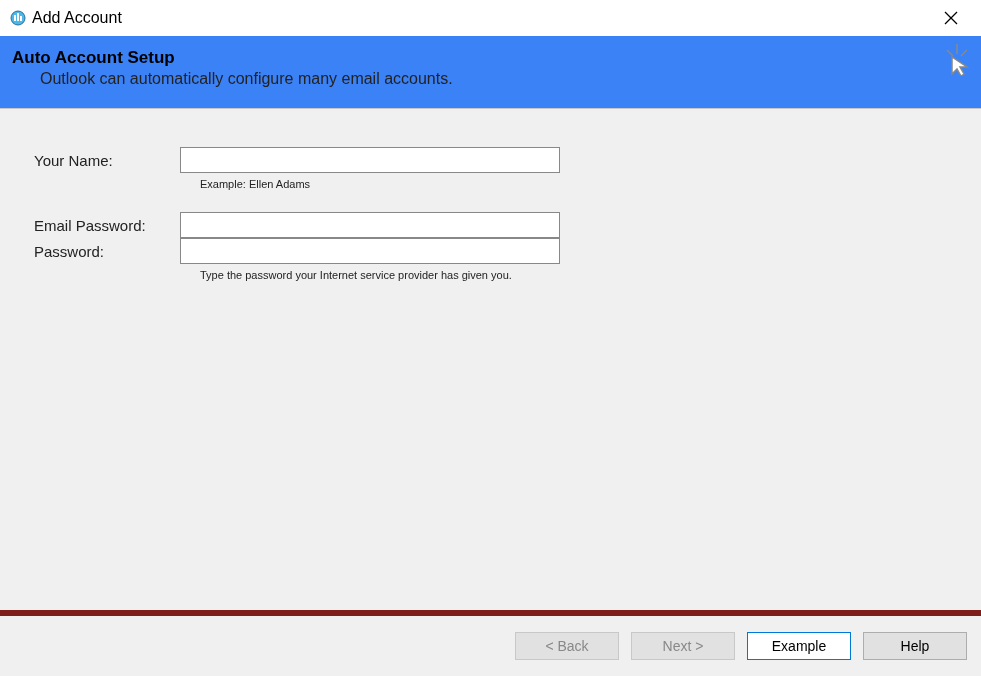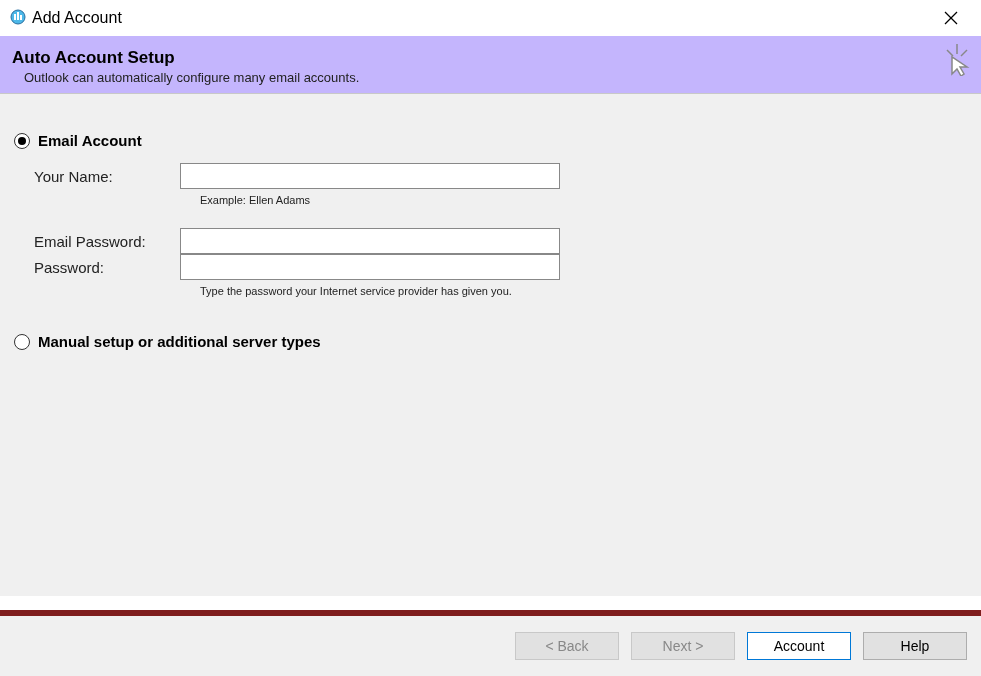--- a/index.html
+++ b/index.html
@@ -19,52 +19,53 @@
     }
     .titlebar {
       display: flex;
       align-items: center;
       justify-content: space-between;
       padding: 4px 10px 4px 10px;
       background: #fff;
     }
     .titlebar-left {
       display: flex;
+      align-items: center;
       gap: 6px;
     }
     .title-icon {
       width: 16px;
       height: 16px;
       display: inline-block;
     }
     .title-text {
       font-size: 16px;
     }
     .close-btn {
       width: 40px;
       height: 28px;
       display: flex;
       align-items: center;
       justify-content: center;
       cursor: pointer;
     }
     .header-section {
-      padding: 12px 24px 8px 12px;
-      background: #c4b5fd;
+      padding: 12px 24px 20px 12px;
+      background: #3b82f6;
       border-bottom: 1px solid #c8c8c8;
       position: relative;
     }
     .header-title {
       font-size: 17px;
       font-weight: bold;
       margin-bottom: 2px;
     }
     .header-subtitle {
-      font-size: 13px;
-      margin-left: 12px;
+      font-size: 16px;
+      margin-left: 28px;
       color: #222;
     }
     .header-cursor {
       position: absolute;
       right: 10px;
       top: 8px;
       width: 32px;
       height: 32px;
     }
     .content {
@@ -202,26 +203,20 @@
       <line x1="18" y1="0" x2="18" y2="10" stroke="#888" stroke-width="1.5"></line>
       <line x1="8" y1="6" x2="14" y2="12" stroke="#888" stroke-width="1.5"></line>
       <line x1="28" y1="6" x2="22" y2="12" stroke="#888" stroke-width="1.5"></line>
       <path d="M13 13 L13 30 L18 25 L22 32 L25 30 L21 23 L28 23 Z" fill="#fff" stroke="#888" stroke-width="1.5"></path>
     </svg>
   </span>
 </div>
 
 <div class="content">
 
-  <div class="radio-row">
-    <span class="radio-outer">
-      <span class="radio-inner"></span>
-    </span>
-    <span class="radio-label">Email Account</span>
-  </div>
 
   <div class="form-grid">
 
     <div class="form-row">
       <span class="form-label">Your Name:</span>
       <input class="form-input" type="text" value="" style="">
     </div>
     <div class="hint-row">Example: Ellen Adams</div>
 
     <div class="form-row">
@@ -231,25 +226,21 @@
 
     <div class="form-row">
       <span class="form-label">Password:</span>
       <input class="form-input" type="password" value="" style="">
     </div>
 
     <div class="hint-row password-hint">Type the password your Internet service provider has given you.</div>
 
   </div>
 
-  <div class="radio-row second-radio">
-    <span class="radio-outer"></span>
-    <span class="radio-label">Manual setup or additional server types</span>
-  </div>
 
 </div>
 
 <div class="footer">
   <button class="btn" disabled="">&lt; Back</button>
   <button class="btn" disabled="">Next &gt;</button>
-  <button class="btn primary">Account</button>
+  <button class="btn primary">Example</button>
   <button class="btn">Help</button>
 </div>
 
 </body></html>

